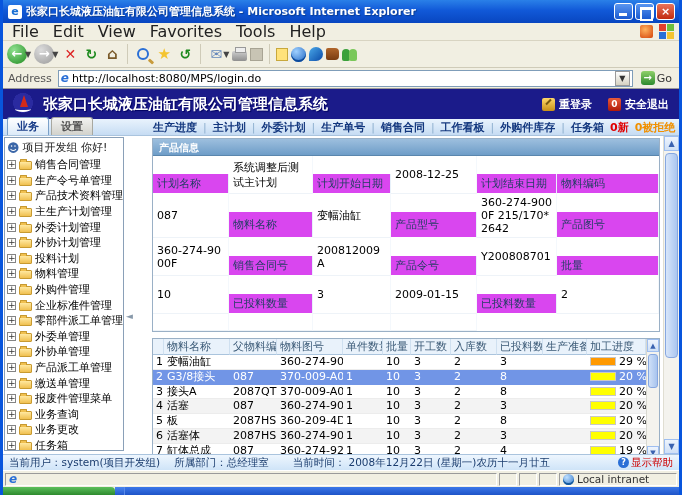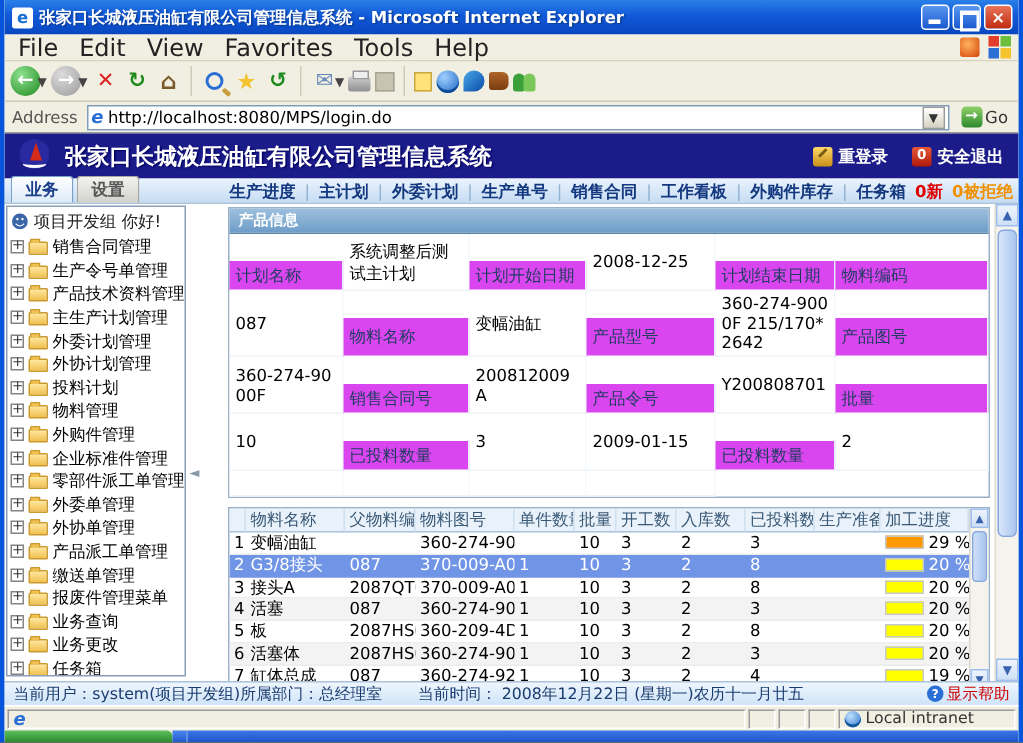--- a/index.html
+++ b/index.html
@@ -160,21 +160,21 @@
   
   .pagescroll{width:16px;flex:0 0 16px;background:#f4f3ee;display:flex;flex-direction:column;border-left:1px solid #e0ded2;}
   .pagescroll .arr{flex:0 0 15px;height:15px;background:linear-gradient(#eef4fd,#cfe0f6);border:1px solid #9ebef0;
         color:#3a62b0;font-size:8px;text-align:center;line-height:13px;cursor:pointer;}
   .pagescroll .track{flex:1;position:relative;}
   .pthumb{position:absolute;left:1px;right:1px;top:2px;height:205px;border-radius:4px;
           background:linear-gradient(90deg,#d8e6fa,#aac6f0);border:1px solid #86a7e0;cursor:pointer;}
   
   .appstatus{height:16px;flex:0 0 16px;background:linear-gradient(#eef6fe,#cfe4f8);display:flex;align-items:center;
              font-size:10.5px;color:#1a3c6e;padding:0 6px;border-top:1px solid #aac4de;white-space:nowrap;}
-  .as-dept{}
+  .as-dept{margin-left:14px;}
   .as-time{margin-left:24px;flex:1;}
   .help-link{color:#cc0000;display:flex;align-items:center;gap:2px;cursor:pointer;}
   .help-ico{width:11px;height:11px;border-radius:50%;background:#2a6fd6;color:#fff;font-size:8px;
             line-height:11px;text-align:center;font-weight:bold;}
   .iestatus{height:17px;flex:0 0 17px;background:#f1efe2;border-top:1px solid #fff;display:flex;align-items:center;
             font-size:10.5px;color:#333;padding:1px 2px;gap:2px;}
   .ie-cell{height:13px;border:1px solid;border-color:#9a9a9a #fff #fff #9a9a9a;display:flex;align-items:center;padding:0 3px;gap:3px;}
   .ie-left{flex:1;}
   .ie-sm{width:18px;}
   .ie-zone{width:118px;}

